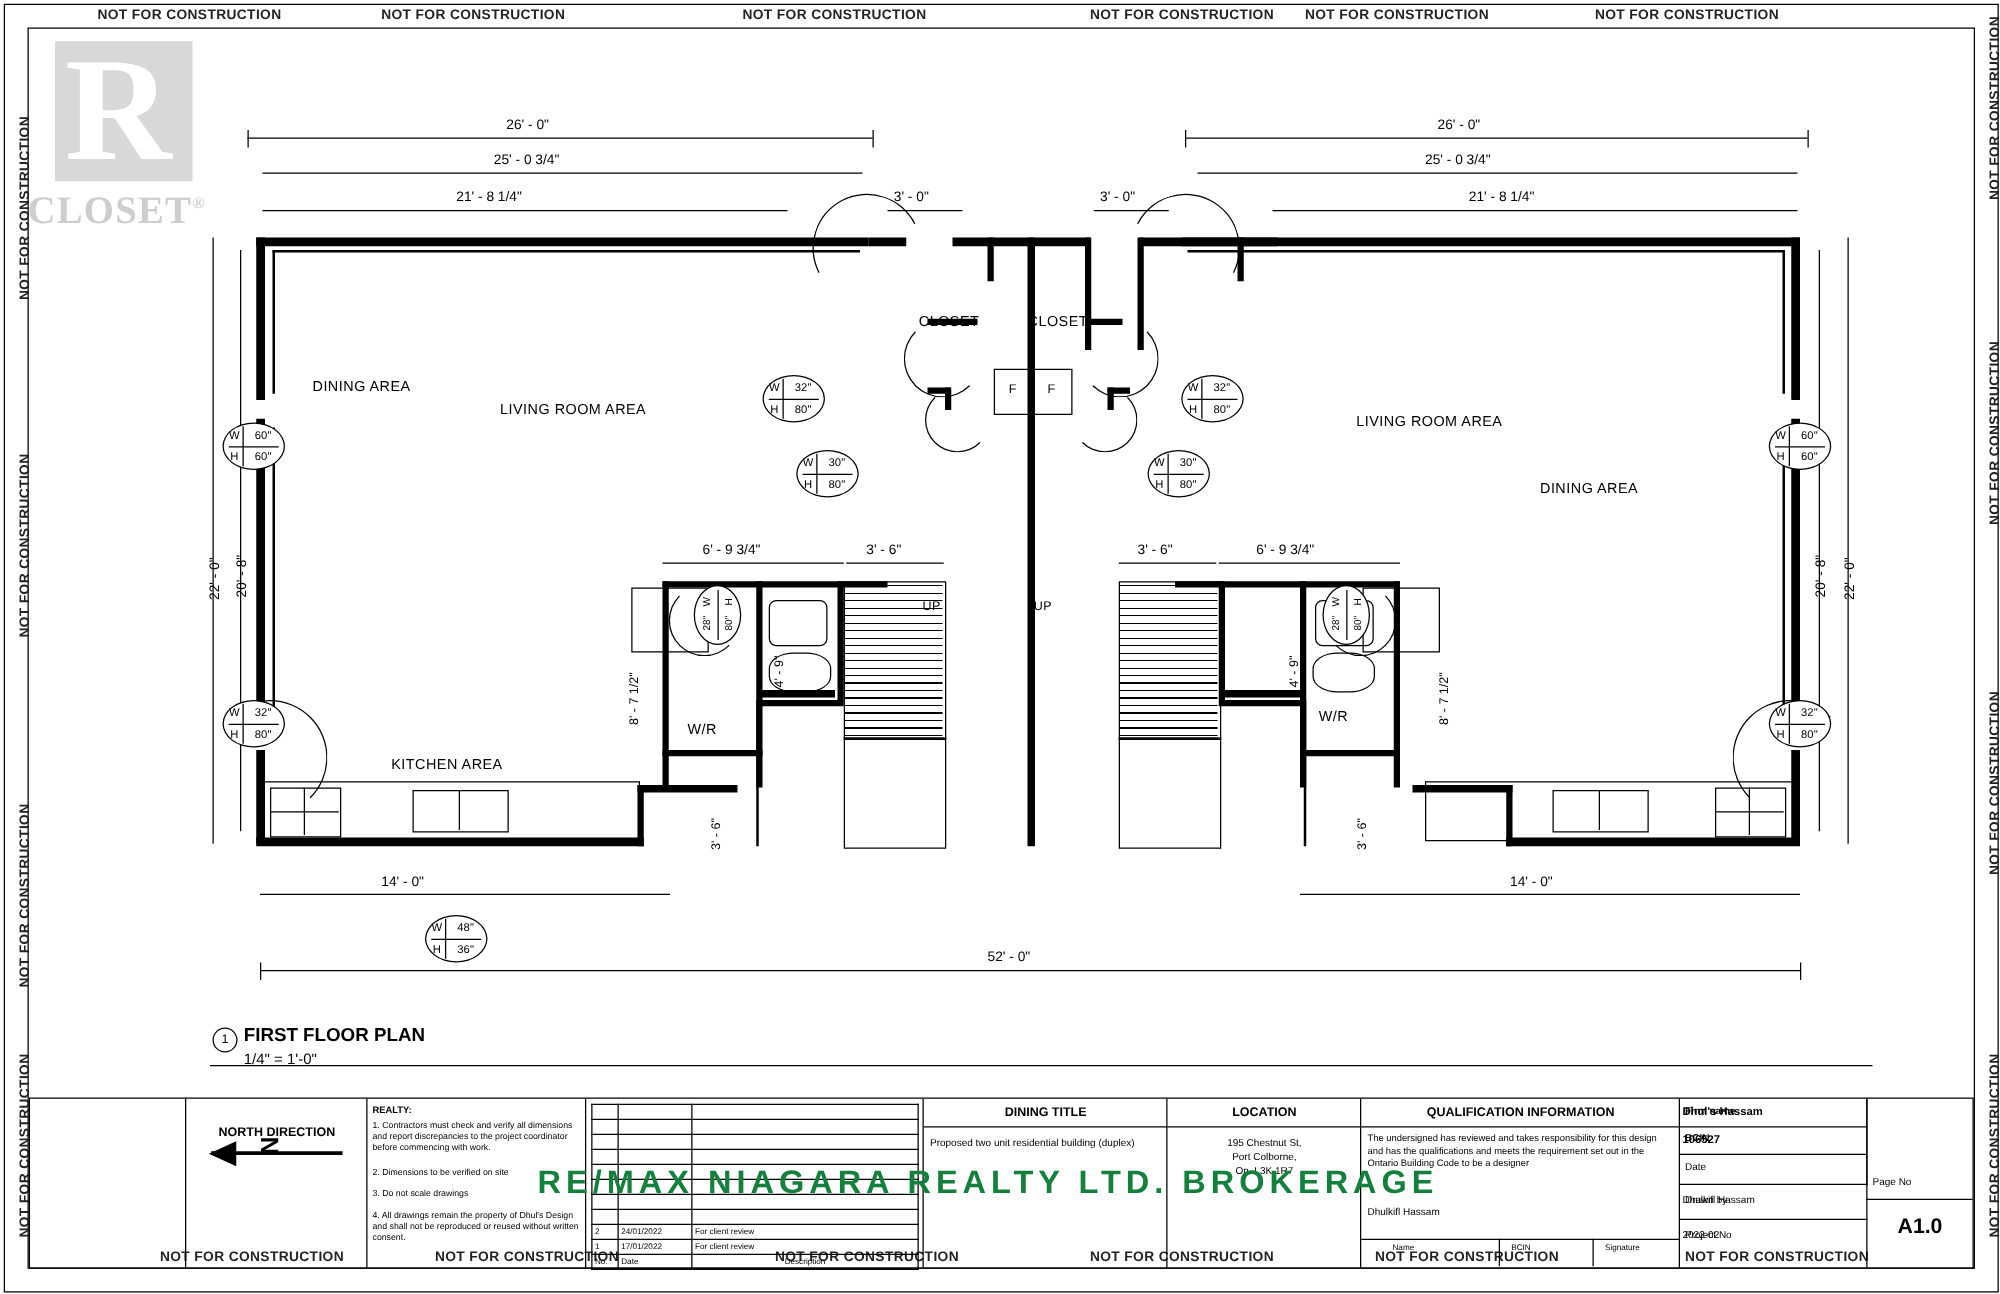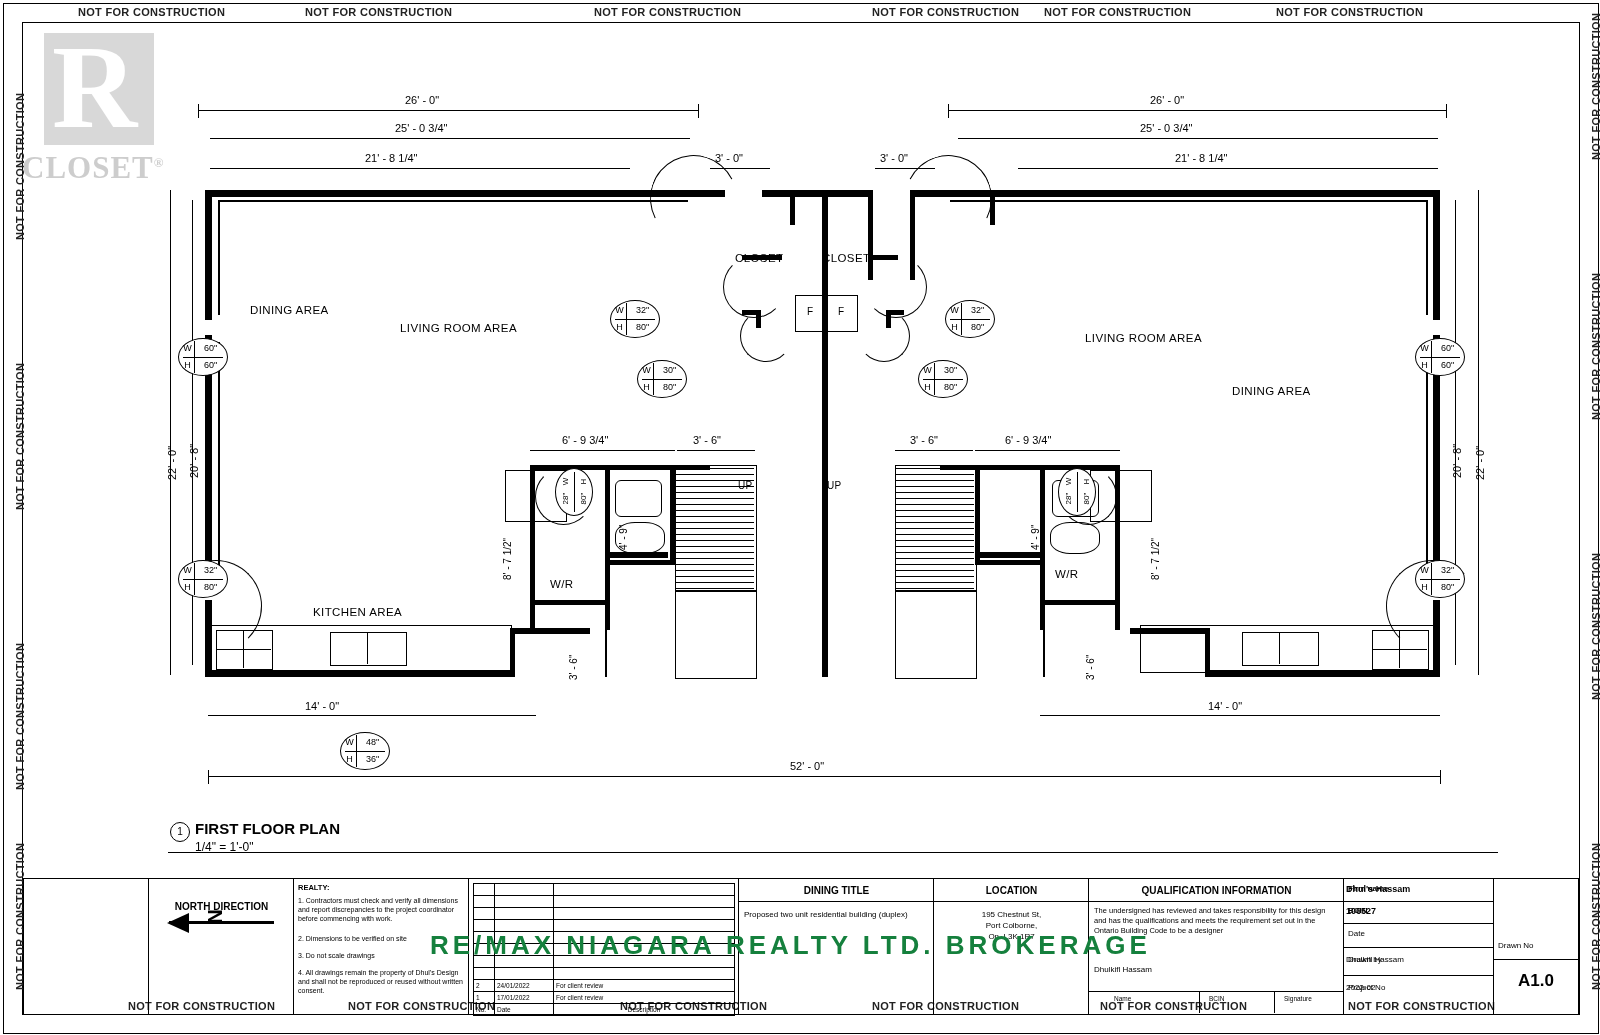--- a/index.html
+++ b/index.html
@@ -581,21 +581,21 @@
       <div style="position:absolute;left:4px;top:104px;font-size:8px;">Project No</div>
     </div>
 
     <div class="tb-cell" style="left:1470px;width:84px;border-right:none;">
       <div style="position:absolute;left:-148px;top:5px;font-size:9px;font-weight:bold;">Dhul's Hassam</div>
       <div style="position:absolute;left:-148px;top:27px;font-size:9px;font-weight:bold;">106527</div>
       <div style="position:absolute;left:-148px;top:50px;font-size:8px;"></div>
       <div style="position:absolute;left:-148px;top:76px;font-size:8px;">Dhulkifl Hassam</div>
       <div style="position:absolute;left:-148px;top:104px;font-size:8px;text-align:center;">2022-02</div>
       <div style="position:absolute;left:-1px;top:0;width:1px;height:70px;background:#000;"></div>
-      <div style="position:absolute;left:4px;top:62px;font-size:8px;">Drawn No</div>
+      <div style="position:absolute;left:4px;top:62px;font-size:8px;">Page No</div>
       <div style="position:absolute;left:-1px;top:80px;width:85px;height:1px;background:#000;"></div>
       <div style="position:absolute;left:0;top:92px;width:84px;text-align:center;font-size:17px;font-weight:bold;">A1.0</div>
     </div>
 
   </div>
 
   <div class="remax">RE/MAX NIAGARA REALTY LTD. BROKERAGE</div>
 
 </div>
 

